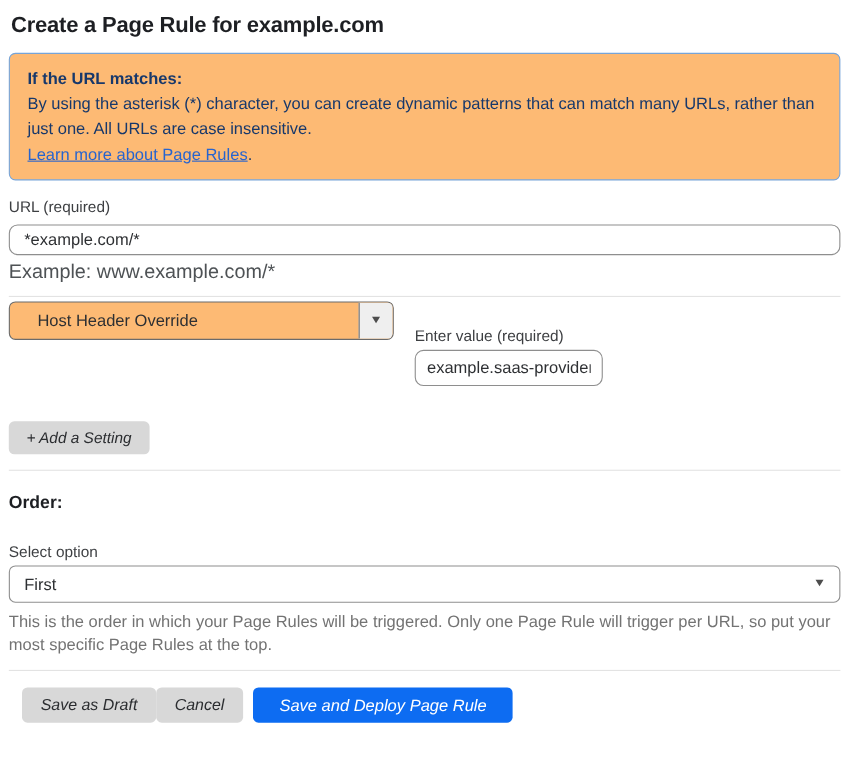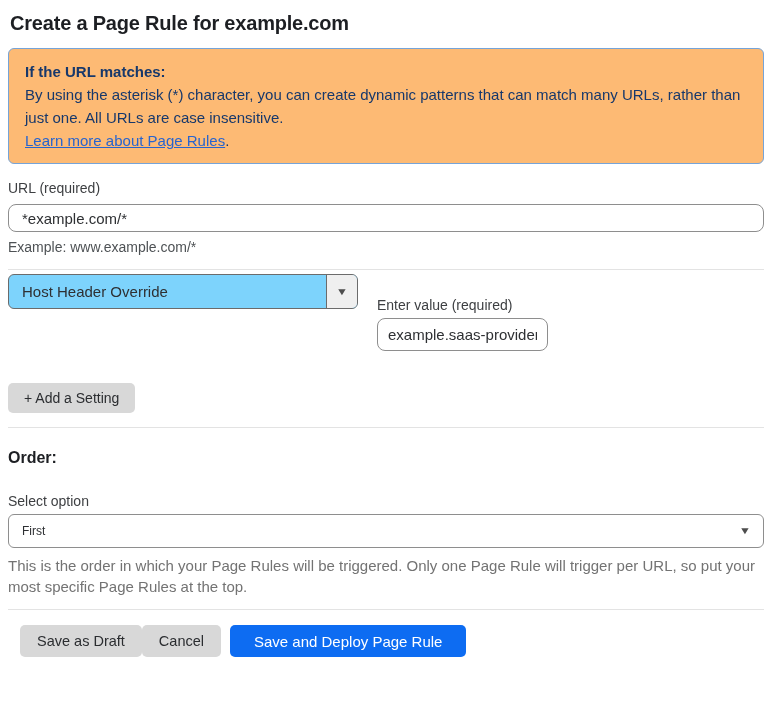--- a/index.html
+++ b/index.html
@@ -58,21 +58,21 @@
     padding: 0 13px;
     font-size: 15px;
     color: #2e3033;
     font-family: inherit;
     background: #fff;
     outline: none;
   }
 
   .example-text {
     margin-top: 6px;
-    font-size: 14px;
+    font-size: 18px;
     color: #4e5255;
     line-height: 18px;
   }
 
   hr.divider {
     border: none;
     border-top: 1px solid #e3e3e3;
     margin-top: 13px;
   }
 
@@ -88,25 +88,26 @@
   .settings-col-value { margin-left: 19px; margin-top: 6px; }
   .settings-row .field-label { margin-top: 26px; }
 
   
   .select-box {
     margin-top: 4px;
     width: 350px;
     height: 35px;
     border: 1px solid #6b6b6b;
     border-radius: 6px;
-    background: #7dd3fc;
+    background: #fdba74;
     display: flex;
     align-items: stretch;
     overflow: hidden;
     cursor: pointer;
+    padding-left: 12px;
   }
   .select-box .select-value {
     flex: 1;
     display: flex;
     align-items: center;
     padding-left: 13px;
     font-size: 15px;
     color: #2e3033;
     white-space: nowrap;
   }
@@ -143,39 +144,40 @@
   .btn {
     display: inline-flex;
     align-items: center;
     justify-content: center;
     border: none;
     border-radius: 5px;
     font-family: inherit;
     font-size: 14.5px;
     cursor: pointer;
     white-space: nowrap;
+    font-style: italic;
   }
   .btn-gray { background: #d8d8d8; color: #2b2d30; }
   .btn-add { margin-top: 32px; height: 30px; padding: 0 16px; font-size: 14px; }
 
   
   .wide-select {
     margin-top: 4px;
     width: 100%;
     height: 34px;
     border: 1px solid #8e8e8e;
     border-radius: 6px;
     background: #fff;
     display: flex;
     align-items: center;
     justify-content: space-between;
     padding: 0 13px;
     cursor: pointer;
   }
-  .wide-select .select-value { font-size: 12px; color: #2e3033; }
+  .wide-select .select-value { font-size: 15px; color: #2e3033; }
 
   .help-text {
     margin-top: 7px;
     font-size: 15px;
     line-height: 21px;
     color: #737373;
   }
 
   .footer-row {
     margin-top: 15px;

